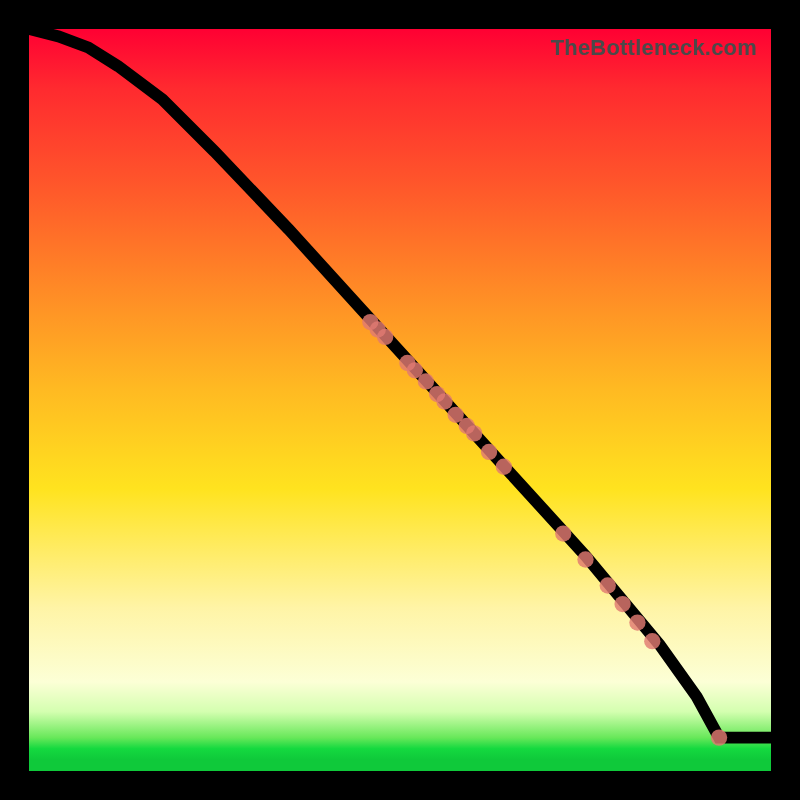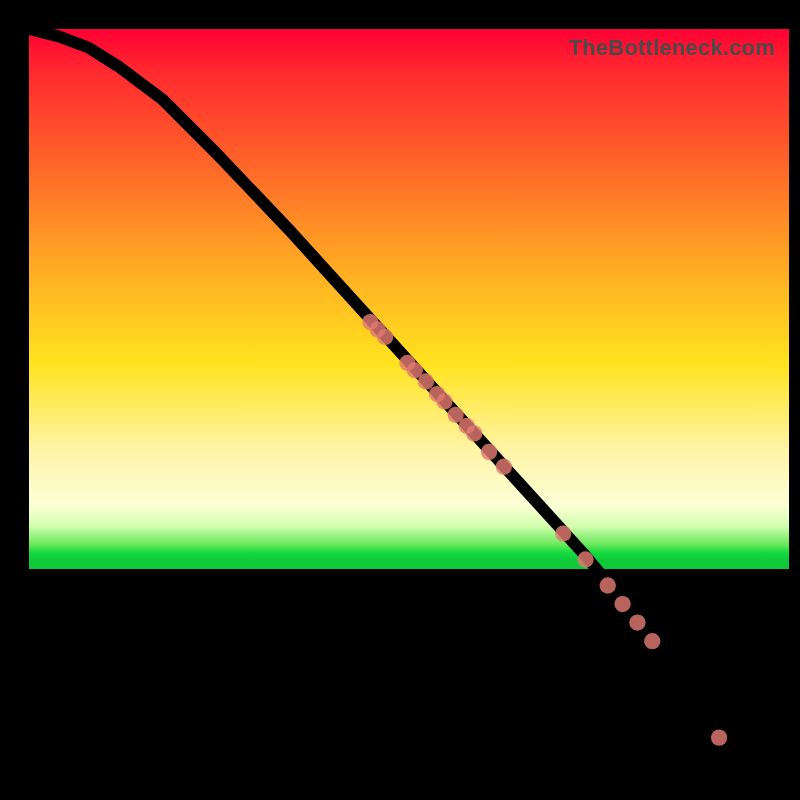--- a/index.html
+++ b/index.html
@@ -15,38 +15,37 @@
     position: relative;
     width: 800px;
     height: 800px;
     background: #000;
   }
   .plot {
     position: absolute;
     left: 29px;
     top: 29px;
     width: 742px;
-    height: 540px;
+    height: 742px;
     
     background: linear-gradient(to bottom,
       #ff0033 0%,
       #ff2a2f 8%,
       #ff5a2a 22%,
       #ff8a26 35%,
       #ffb822 48%,
       #ffe31f 62%,
       #fff4a6 78%,
       #fcffd6 88%,
       #d4ffb0 92%,
       #68e85a 95.5%,
       #14d93f 97%,
       #0fc93a 98.5%,
       #0fc93a 100%
     );
-    padding-left: 18px;
   }
   .watermark {
     position: absolute;
     top: 6px;
     right: 14px;
     color: #4a4a4a;
     font-size: 22px;
     font-weight: 600;
     letter-spacing: 0.2px;
     user-select: none;

